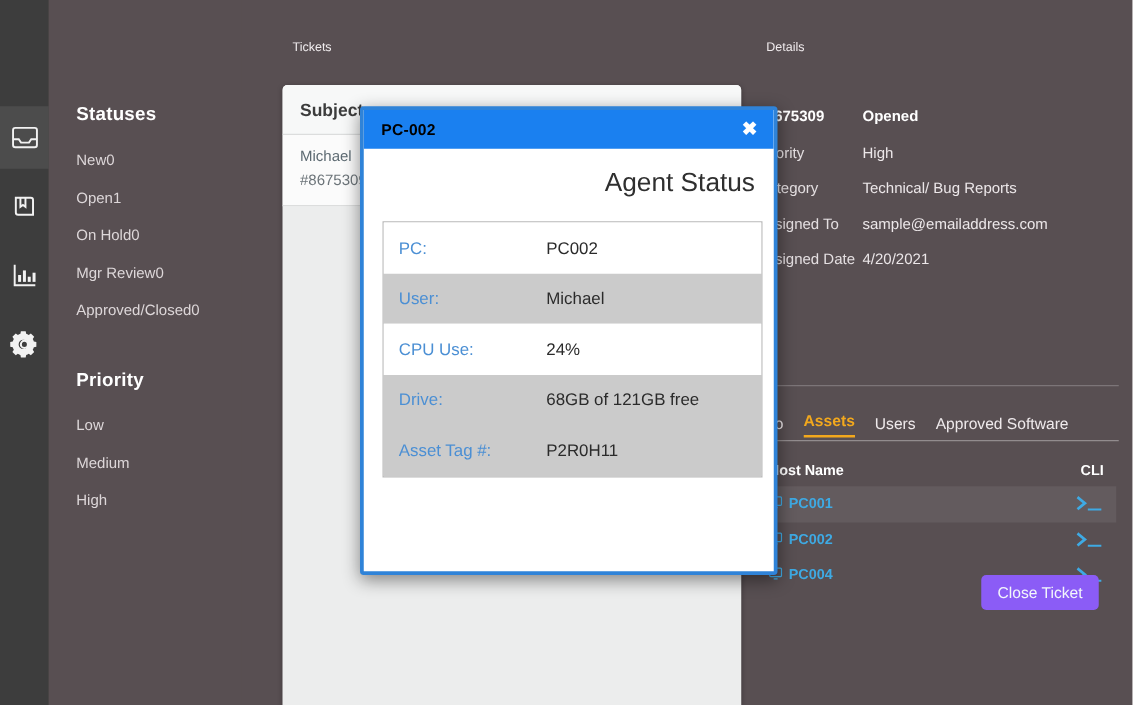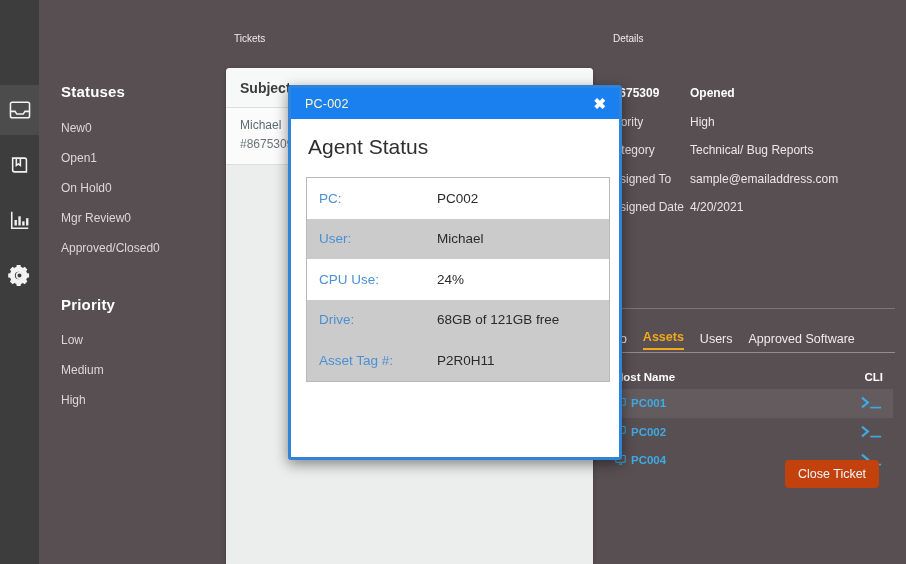--- a/index.html
+++ b/index.html
@@ -174,21 +174,21 @@
   .asset-name {
     display: flex; align-items: center; gap: 5px;
     font-size: 11.5px; font-weight: bold;
     color: #3eaae4;
   }
   .cli-cell { display: flex; align-items: center; }
 
   .close-ticket {
     position: absolute;
     left: 192px; top: 392px;
-    background: #c2410c;
+    background: #8b5cf6;
     color: #f2f6fb;
     border: none;
     border-radius: 4px;
     font-family: "Liberation Sans", sans-serif;
     font-size: 12.5px;
     padding: 7px 13px;
     cursor: pointer;
   }
 
   
@@ -202,33 +202,34 @@
     box-shadow: 0 4px 14px rgba(0,0,0,.45);
     overflow: hidden;
   }
   .modal-bar {
     height: 31px;
     background: #1a80f0;
     display: flex; align-items: center; justify-content: space-between;
     padding: 0 13px 0 14px;
   }
   .modal-bar .m-title {
-    color: #fef9c3; font-size: 12.5px; font-weight: normal;
+    color: #000000; font-size: 12.5px; font-weight: bold;
     letter-spacing: .2px;
   }
   .modal-close {
     color: #ffffff; font-size: 15px; font-weight: bold;
     background: none; border: none; cursor: pointer;
     line-height: 1; padding: 0;
     font-family: "Liberation Sans", sans-serif;
   }
   .modal-body { padding: 14px 15px 0; }
   .modal-h {
     font-size: 21px; color: #2f2f2f; font-weight: normal;
     padding: 2px 0 18px 2px;
+    text-align: right;
   }
   .kv-table {
     border: 1px solid #b9b9b9;
     width: 304px;
   }
   .kv-row {
     display: flex; align-items: center;
     height: 40.5px;
     background: #ffffff;
   }

